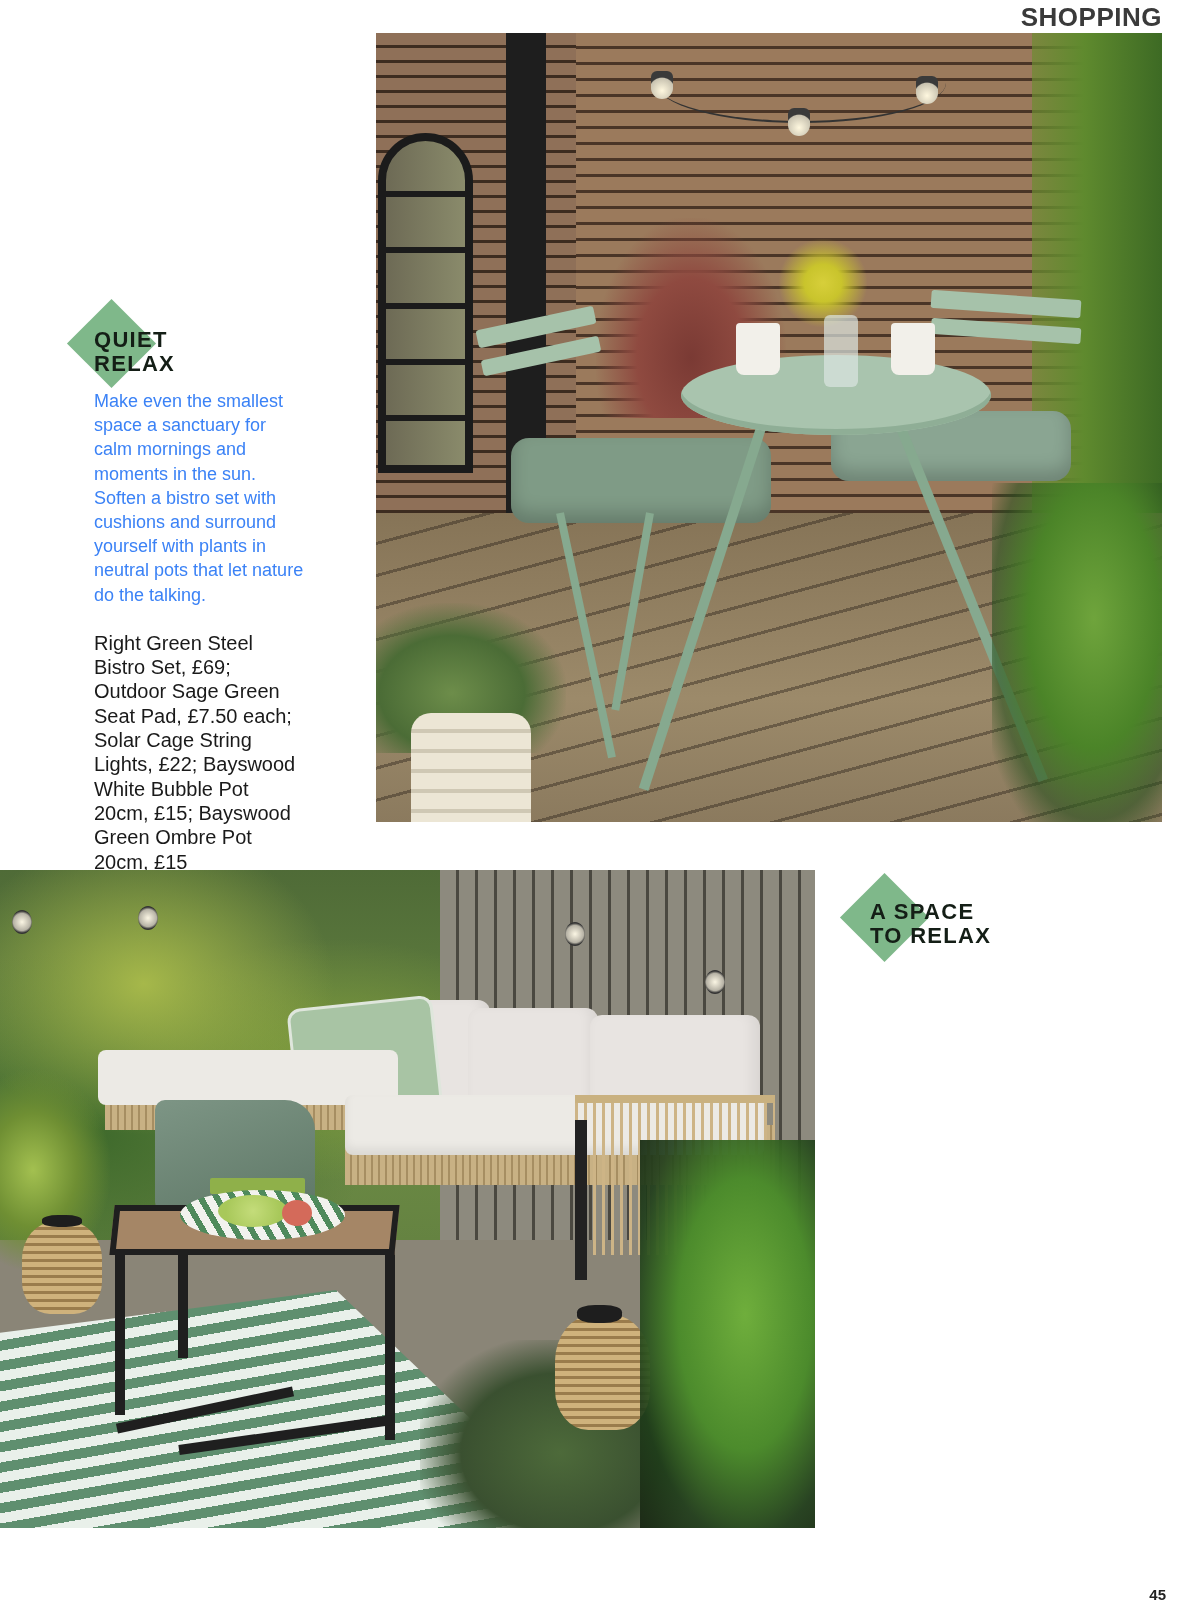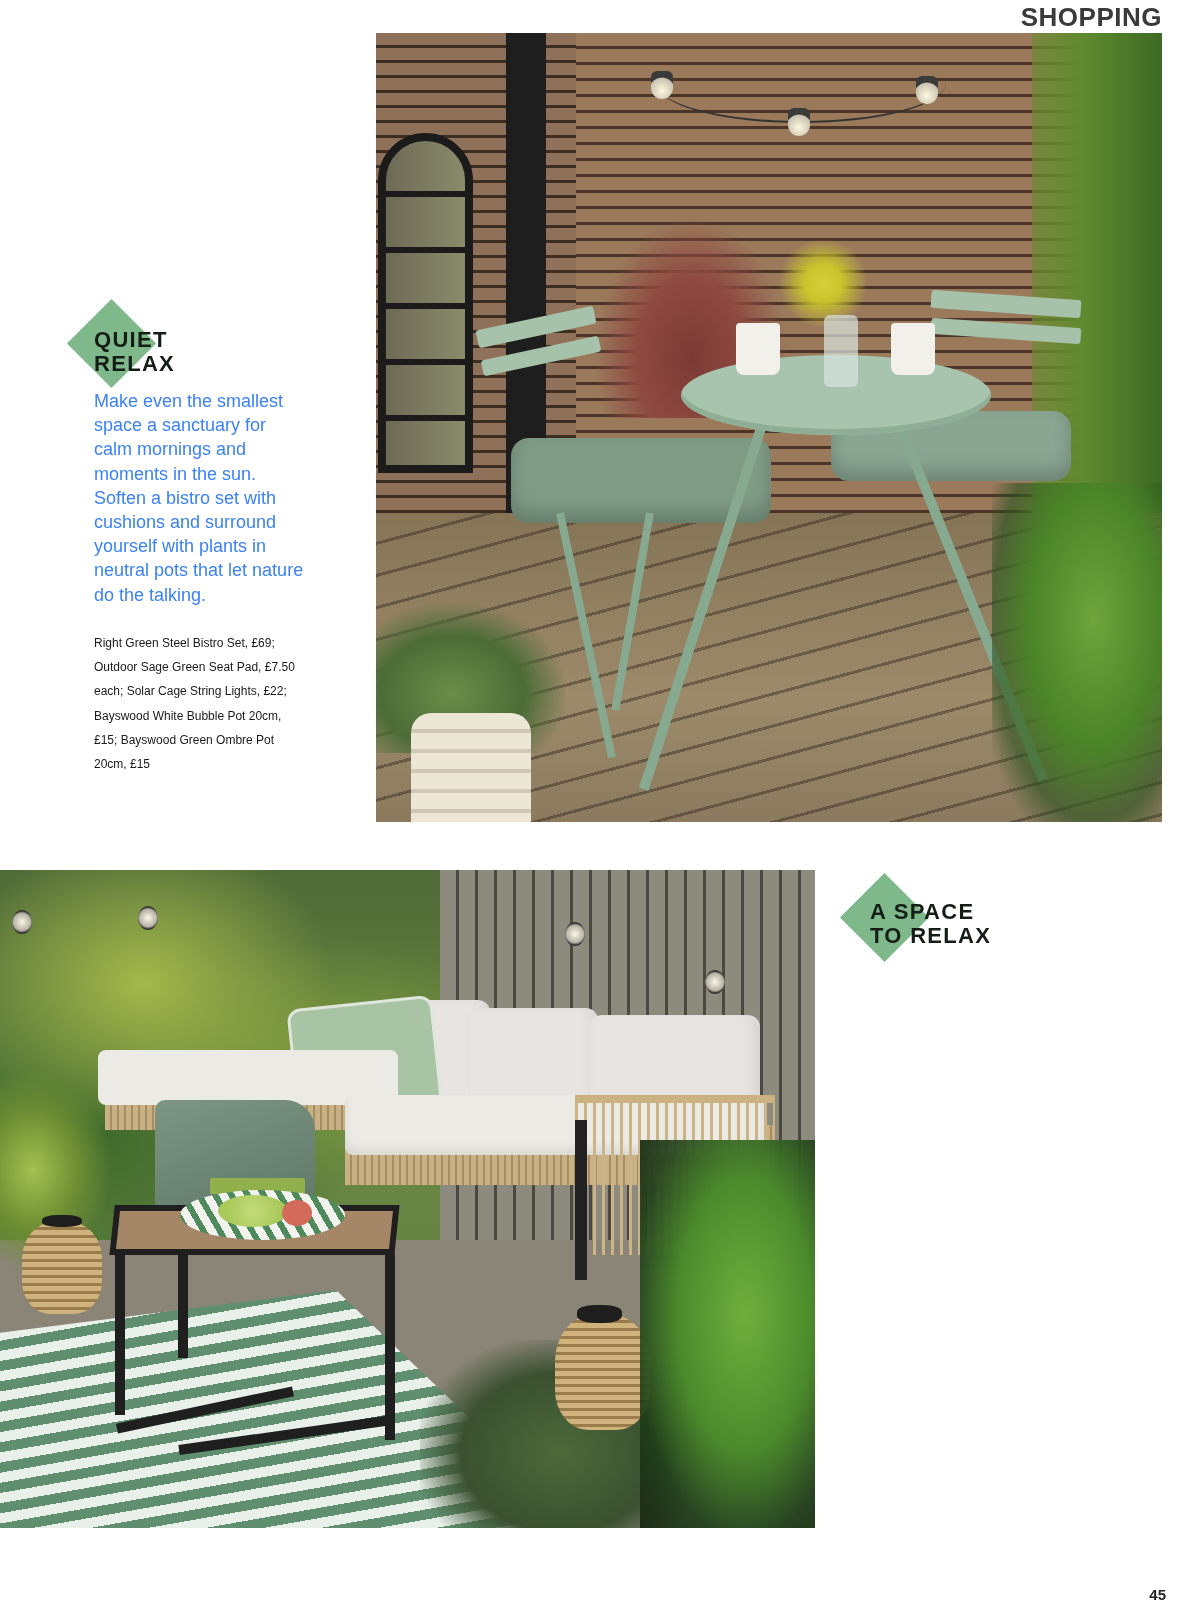--- a/index.html
+++ b/index.html
@@ -124,21 +124,21 @@
       position: absolute; width: 63px; height: 63px; background: #7fb88a;
       transform: rotate(45deg);
     }
     .panel-left .diamond { left: -14px; top: 12px; }
     .panel-right .diamond { left: -17px; top: 14px; }
     .heading {
       position: relative; font-size: 22px; font-weight: bold; line-height: 24px;
       letter-spacing: 1.3px; color: #141e16; padding-top: 28px;
     }
     .body-text { font-size: 18px; line-height: 24.2px; color: #3b82f6; margin-top: 7px; }
-    .credits { font-size: 12px; line-height: 24.3px; color: #1a1a1a; margin-top: 24px; font-weight: 500; }
+    .credits { font-size: 20px; line-height: 24.3px; color: #1a1a1a; margin-top: 24px; font-weight: 500; }
     .credits .lead { font-weight: normal; }
   </style>
 </head>
 <body>
 
 <div class="section-label">SHOPPING</div>
 
 <div class="photo photo-top">
   <div class="wall-left"></div>
   <div class="mirror"></div>

